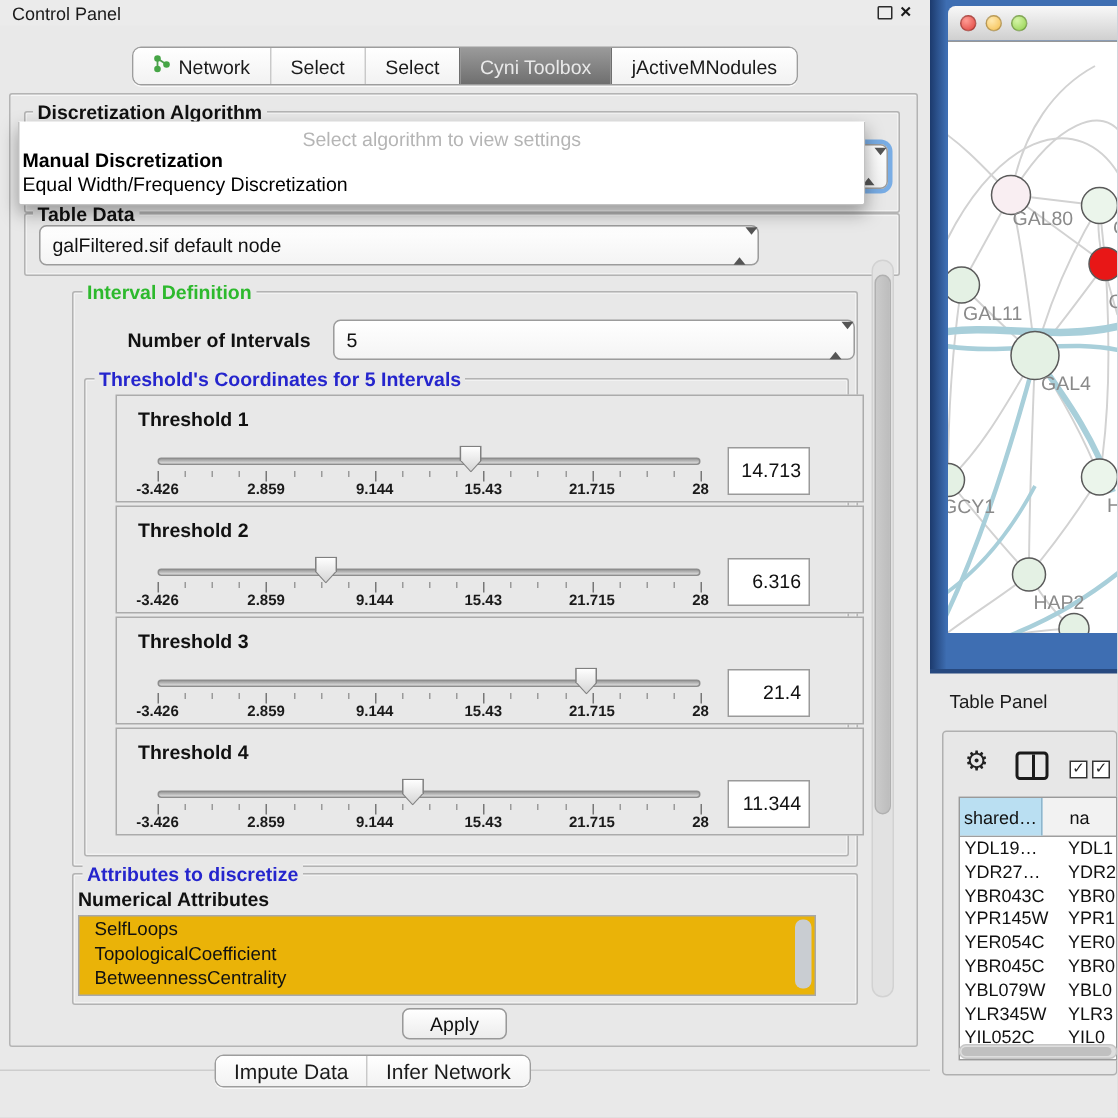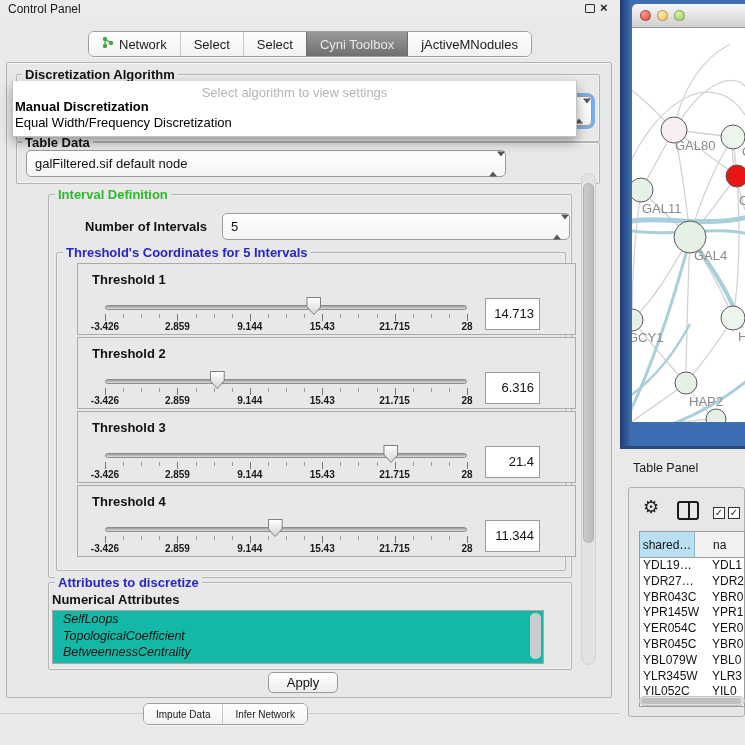--- a/index.html
+++ b/index.html
@@ -18,21 +18,21 @@
 
   
   .segbar { display:flex; align-items:stretch; background:#fff; border:1px solid #9d9d9d; border-radius:6px; overflow:hidden; box-shadow:0 1px 0 rgba(255,255,255,.7); }
   .seg { display:flex; align-items:center; gap:5px; padding:0 13px; font-size:13px; color:#1a1a1a; background:linear-gradient(#ffffff,#f2f2f2); border-left:1px solid #c9c9c9; cursor:default; white-space:nowrap; }
   .seg:first-child { border-left:none; }
   .seg.sel { background:linear-gradient(#9a9a9a,#6f6f6f); color:#e9e9e9; border-left-color:#6f6f6f; }
   .seg.sel + .seg { border-left-color:#6f6f6f; }
 
   .tabbar-top { left:88px; top:31px; height:26px; }
   .tabbar-bottom { left:143px; top:703px; height:22px; }
-  .tabbar-bottom .seg { font-size:10px; padding:0 12px; }
+  .tabbar-bottom .seg { font-size:14px; padding:0 12px; }
   .bottom-line { left:0; top:713px; width:620px; height:1px; background:#cdcdcd; }
 
   .main-panel { left:6px; top:62px; width:606px; height:636px; background:#e8e8e8; border:1px solid #b4b4b4; border-radius:2px; box-shadow:inset 0 1px 0 rgba(255,255,255,.6); }
 
   
   .group { border:1px solid #b3b3b3; border-radius:2px; box-shadow:inset 0 0 0 1px rgba(255,255,255,.45); }
   .group-title { position:absolute; font-size:13px; font-weight:bold; background:#e8e8e8; padding:0 3px; white-space:nowrap; }
   .t-green { color:#2db92d; }
   .t-blue { color:#2525cd; }
 
@@ -59,21 +59,21 @@
   .th-label { position:absolute; left:14px; top:8px; font-size:13px; font-weight:bold; }
   .th-track { position:absolute; left:27px; top:41px; width:362px; height:5px; border-radius:3px; background:linear-gradient(#9a9a9a,#dedede); border:1px solid #8d8d8d; }
   .th-thumb { position:absolute; top:33px; width:15px; height:18px; background:#808080; clip-path:polygon(0 0,100% 0,100% 55%,50% 100%,0 55%); }
   .th-thumb i { position:absolute; left:1px; top:1px; right:1px; bottom:1px; display:block; background:linear-gradient(#fefefe,#d6d6d6); clip-path:polygon(0 0,100% 0,100% 55%,50% 100%,0 55%); }
   .tick { position:absolute; width:1px; background:#777; }
   .tick.minor { background:#9a9a9a; }
   .tick-lab { position:absolute; top:57px; font-size:10px; font-weight:bold; color:#1a1a1a; transform:translateX(-50%); white-space:nowrap; }
   .th-value { position:absolute; left:407px; top:34px; width:55px; height:32px; background:#fff; border:1px solid #9a9a9a; font-size:13px; line-height:30px; text-align:right; padding-right:5px; }
 
   
-  .attr-list { left:52px; top:610px; width:492px; height:54px; background:#14b8a6; border:1px solid #a8a8a8; overflow:hidden;font-style:italic; }
+  .attr-list { left:52px; top:610px; width:492px; height:54px; background:#eab308; border:1px solid #a8a8a8; overflow:hidden; }
   .attr-item { font-size:12.5px; line-height:16.5px; padding-left:10px; white-space:nowrap; }
   .attr-scroll { position:absolute; right:2px; top:2px; width:11px; height:46px; background:#c9cdd2; border-radius:5px; }
 
   .apply-btn { left:268px; top:672px; width:70px; height:21px; background:linear-gradient(#ffffff,#ececec); border:1px solid #999; border-radius:5px; font-size:13px; text-align:center; line-height:19px; }
 
   
   .net-frame { left:620px; top:0; width:125px; height:446px; background:linear-gradient(90deg,#1c3a6d,#3e6eb2 11px,#3e6eb2); }
   .net-frame-bottom { left:620px; top:446px; width:125px; height:3px; background:#27497f; }
   .net-titlebar { left:632px; top:4px; width:113px; height:24px; background:linear-gradient(#f8f8f8,#cfcfcf); border-bottom:1px solid #979797; border-radius:5px 0 0 0; display:flex; align-items:center; padding-left:8px; gap:6px; }
   .tl { width:11px; height:11px; border-radius:50%; border:1px solid rgba(0,0,0,.25); }

